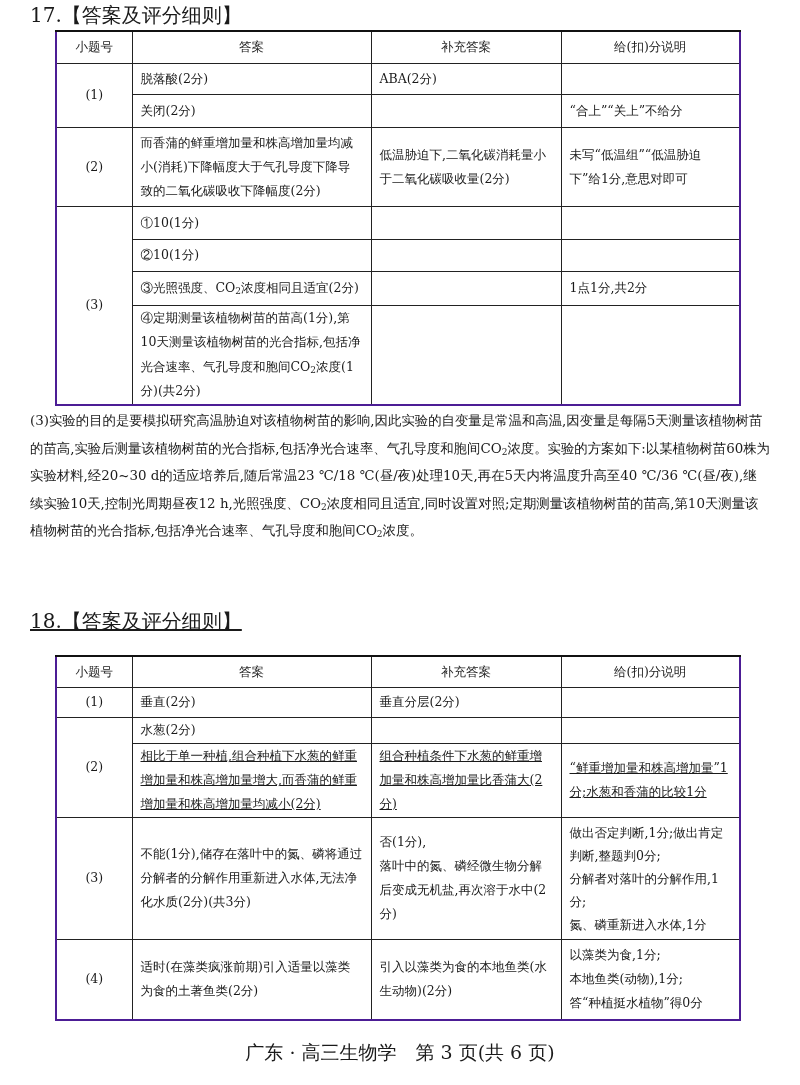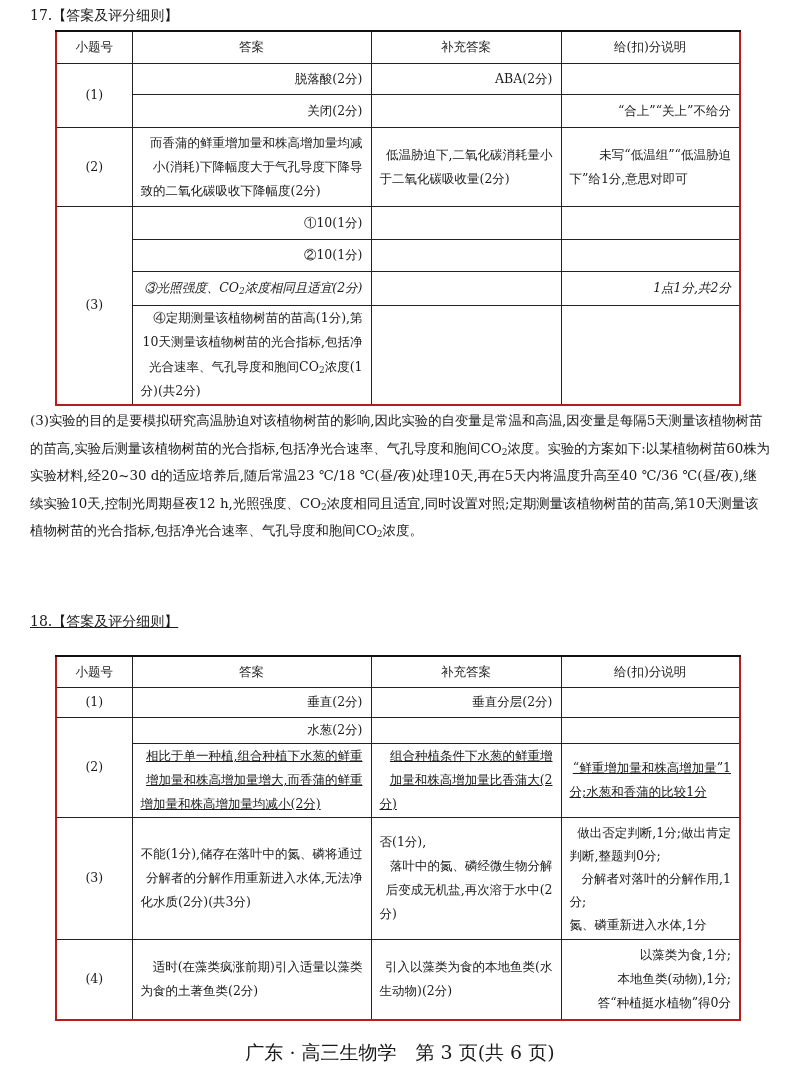--- a/index.html
+++ b/index.html
@@ -1,25 +1,25 @@
 <!DOCTYPE html>
 <html><head>
 <meta charset="utf-8">
 <style>
   html, body { margin:0; padding:0; background:#ffffff; }
   body { width:800px; height:1085px; position:relative; overflow:hidden;
          font-family:"DejaVu Serif", "Liberation Serif", serif; color:#1a1a1a; }
-  .qtitle { position:absolute; left:30px; font-size:14px; line-height:18px; white-space:nowrap; }
+  .qtitle { position:absolute; left:30px; font-size:20px; line-height:18px; white-space:nowrap; }
   table.grade { position:absolute; left:55px; width:684px; border-collapse:collapse; table-layout:fixed;
                 font-size:12.5px; line-height:24px; }
-  table.grade td, table.grade th { border:1px solid #222; padding:0 8px; vertical-align:middle; text-align:right; font-weight:normal; }
+  table.grade td, table.grade th { border:1px solid #222; padding:0 8px; vertical-align:middle; text-align:left; font-weight:normal; }
   table.grade th { text-align:center; }
   table.grade td.qno { text-align:center; padding:0; }
   table.grade tr.outer-top th { border-top:2px solid #111; }
-  table.grade { border:2px solid #b91c1c; }
+  table.grade { border:2px solid #4c1d95; }
   .col1 { width:76px; } .col2 { width:239px; } .col3 { width:190px; } .col4 { width:179px; }
   .analysis { position:absolute; left:30px; width:740px; font-size:13.4px; line-height:27.5px; }
   .analysis p { margin:0; }
   sub { font-size:9px; vertical-align:-2px; line-height:0; }
   .footer { position:absolute; top:1040px; left:0; width:800px; text-align:center; font-size:19px; }
   .justify { text-align:justify; text-align-last:left; }
 </style>
 </head>
 <body>
 
@@ -60,21 +60,21 @@
     <td class="qno" rowspan="4">(3)</td>
     <td>①10(1分)</td>
     <td></td>
     <td></td>
   </tr>
   <tr style="height:32px;">
     <td>②10(1分)</td>
     <td></td>
     <td></td>
   </tr>
-  <tr style="height:34px;font-style:italic;">
+  <tr style="height:34px;">
     <td><span>③光照强度、CO</span><sub>2</sub><span>浓度相同且适宜(2分)</span></td>
     <td></td>
     <td>1点1分,共2分</td>
   </tr>
   <tr style="height:93px;">
     <td class="justify" style="line-height:24.5px;"><span>④定期测量该植物树苗的苗高(1分),第10天测量该植物树苗的光合指标,包括净光合速率、气孔导度和胞间CO</span><sub>2</sub><span>浓度(1分)(共2分)</span></td>
     <td></td>
     <td></td>
   </tr>
 </tbody>

